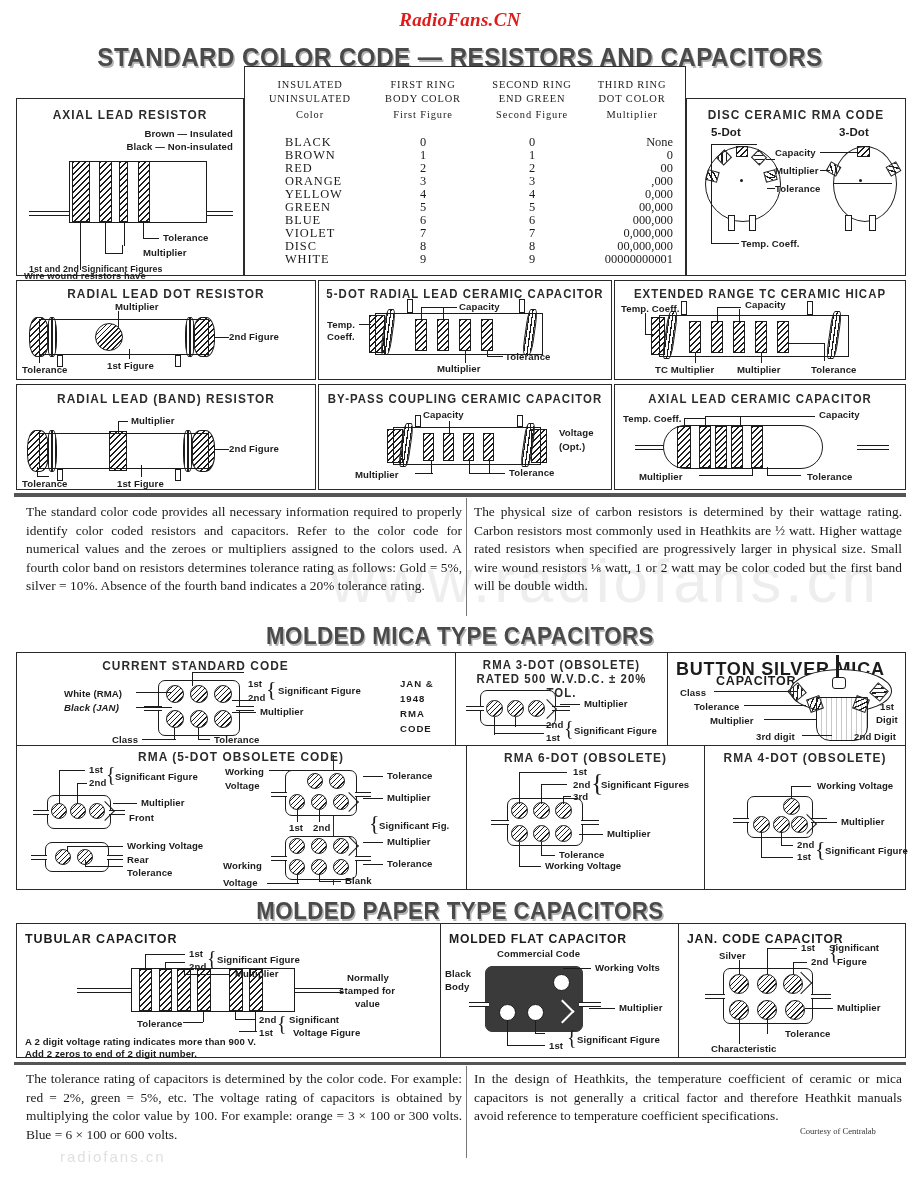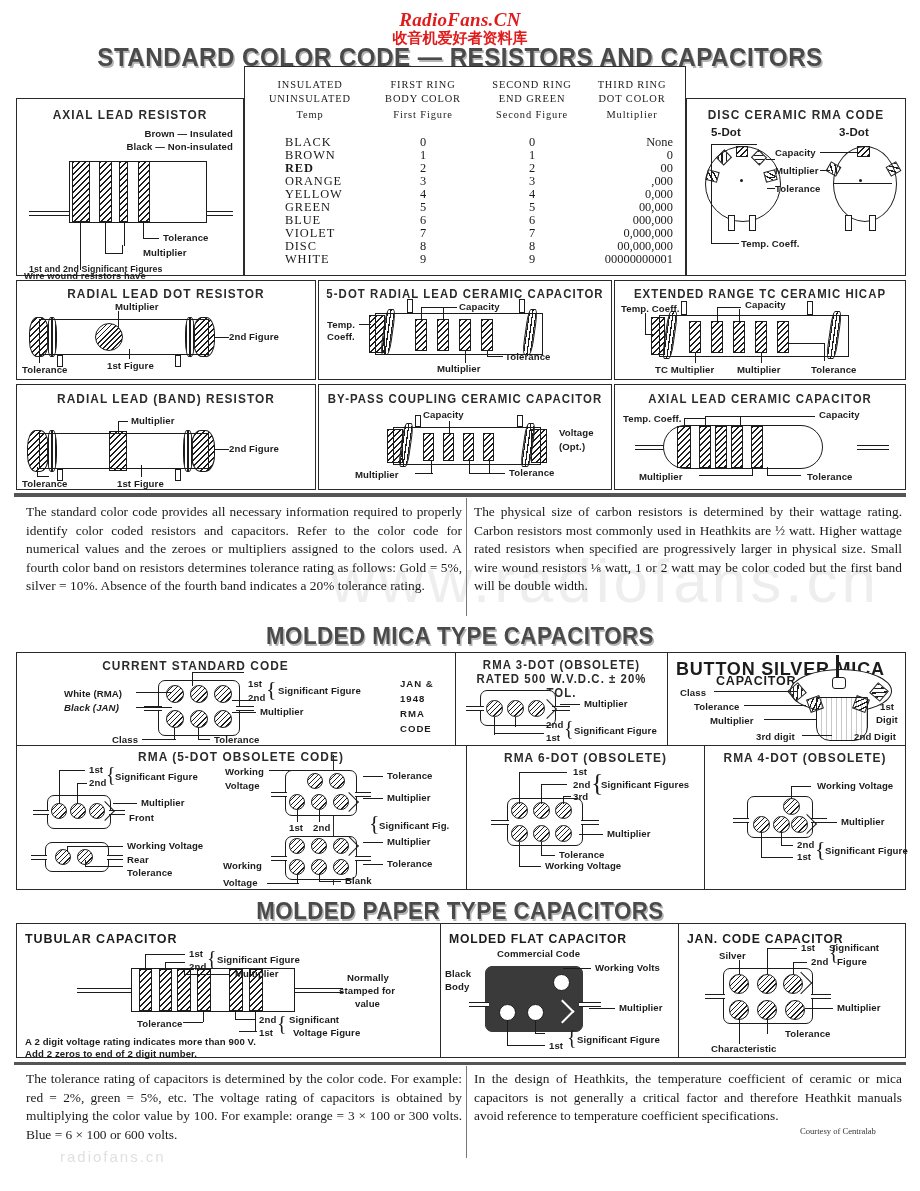--- a/index.html
+++ b/index.html
@@ -66,21 +66,20 @@
   .capbox.black{background:#3a3a3a;border-color:#3a3a3a;}
   .pin{position:absolute;background:#fff;border:1.4px solid #1c1c1c;box-sizing:border-box;}
   .brace{position:absolute;font-size:15px;line-height:1;color:#1c1c1c;font-family:"Liberation Serif",serif;}
   .footer{position:absolute;font-family:"Liberation Serif",serif;font-size:8.6px;color:#333;}
 </style>
 </head>
 <body>
 
 <div class="wm-top">
   <div class="wm-en">RadioFans.CN</div>
-  <div class="wm-cn">收音机爱好者资料库</div>
 </div>
 <div class="wm-big">www.radiofans.cn</div>
 <div class="wm-bot">radiofans.cn</div>
 
 <div class="banner" style="top:42px;">STANDARD COLOR CODE — RESISTORS AND CAPACITORS</div>
 
 <div class="box" style="left:16px;top:98px;width:228px;height:178px;">
   <div class="ptitle" style="top:9px;">AXIAL LEAD RESISTOR</div>
   <div class="lbl r" style="right:10px;top:29px;">Brown — Insulated</div>
   <div class="lbl r" style="right:10px;top:42px;">Black —  Non-insulated</div>
@@ -107,21 +106,21 @@
 
 </div>
 <div class="lbl" style="left:24px;top:270px;font-size:9.4px;">Wire wound resistors have</div>
 <div class="lbl" style="left:24px;top:283px;font-size:9.4px;">1st digit band double width</div>
 
 <div class="box" style="left:244px;top:66px;width:442px;height:210px;">
   <div class="ctbl" style="left:0;top:0;width:100%;height:100%;">
 
     <div class="hd" style="left:6px;top:12px;width:118px;">INSULATED</div>
     <div class="hd" style="left:6px;top:26px;width:118px;">UNINSULATED</div>
-    <div class="hd bold" style="left:6px;top:42px;width:118px;">Temp</div>
+    <div class="hd bold" style="left:6px;top:42px;width:118px;">Color</div>
 
     <div class="hd" style="left:124px;top:12px;width:108px;">FIRST RING</div>
     <div class="hd" style="left:124px;top:26px;width:108px;">BODY COLOR</div>
     <div class="hd bold" style="left:124px;top:42px;width:108px;">First Figure</div>
 
     <div class="hd" style="left:232px;top:12px;width:110px;">SECOND RING</div>
     <div class="hd" style="left:232px;top:26px;width:110px;">END GREEN</div>
     <div class="hd bold" style="left:232px;top:42px;width:110px;">Second Figure</div>
 
     <div class="hd" style="left:336px;top:12px;width:102px;">THIRD RING</div>
@@ -134,21 +133,21 @@
       <div class="num" style="left:232px;top:68px;width:110px;">0</div>
       <div class="mul" style="left:316px;top:68px;width:112px;">None</div>
     </div>
     <div>
       <div class="cn" style="left:40px;top:81px;">BROWN</div>
       <div class="num" style="left:124px;top:81px;width:108px;">1</div>
       <div class="num" style="left:232px;top:81px;width:110px;">1</div>
       <div class="mul" style="left:316px;top:81px;width:112px;">0</div>
     </div>
     <div>
-      <div class="cn" style="left:40px;top:94px;font-weight:bold;">RED</div>
+      <div class="cn" style="left:40px;top:94px;">RED</div>
       <div class="num" style="left:124px;top:94px;width:108px;">2</div>
       <div class="num" style="left:232px;top:94px;width:110px;">2</div>
       <div class="mul" style="left:316px;top:94px;width:112px;">00</div>
     </div>
     <div>
       <div class="cn" style="left:40px;top:107px;">ORANGE</div>
       <div class="num" style="left:124px;top:107px;width:108px;">3</div>
       <div class="num" style="left:232px;top:107px;width:110px;">3</div>
       <div class="mul" style="left:316px;top:107px;width:112px;">,000</div>
     </div>

